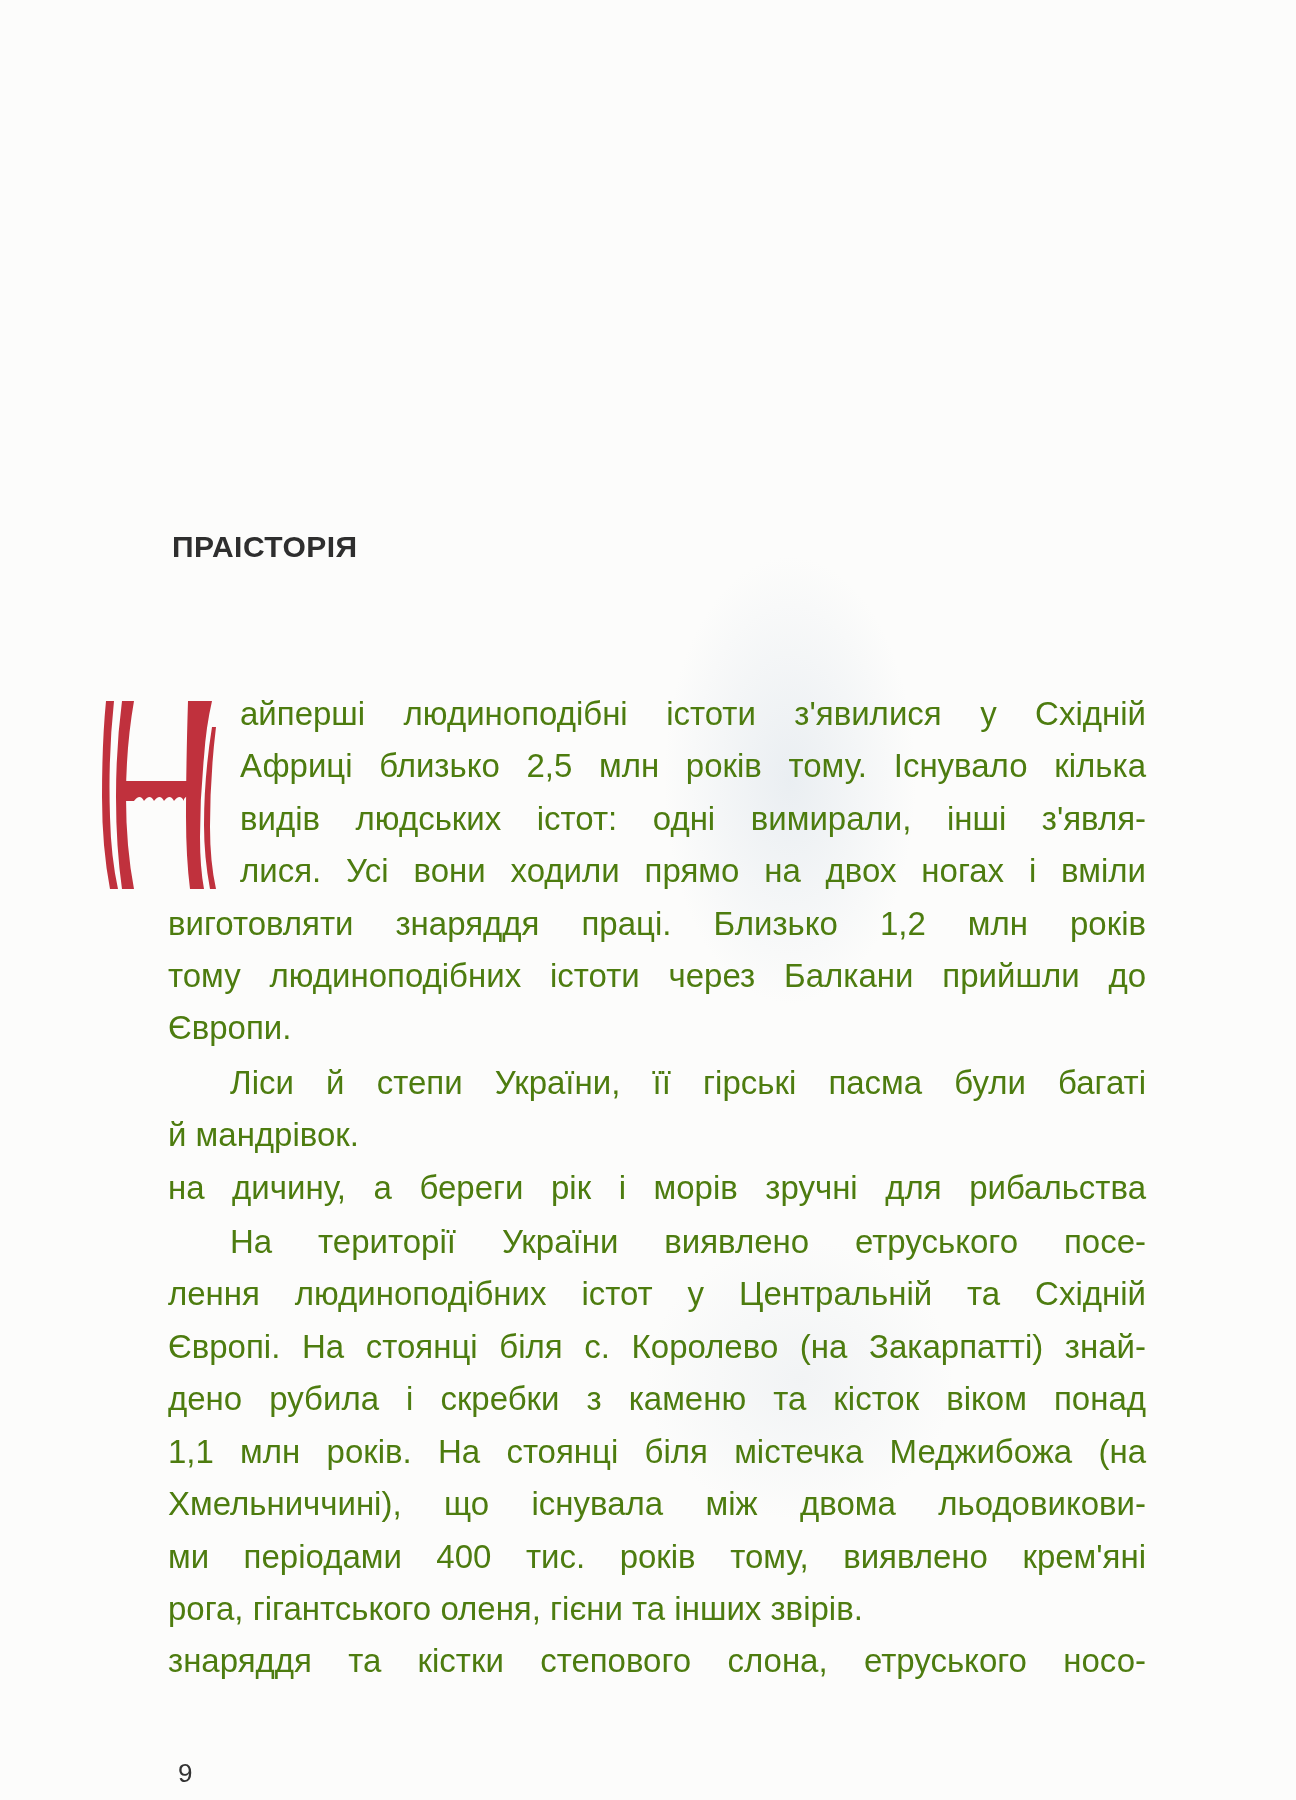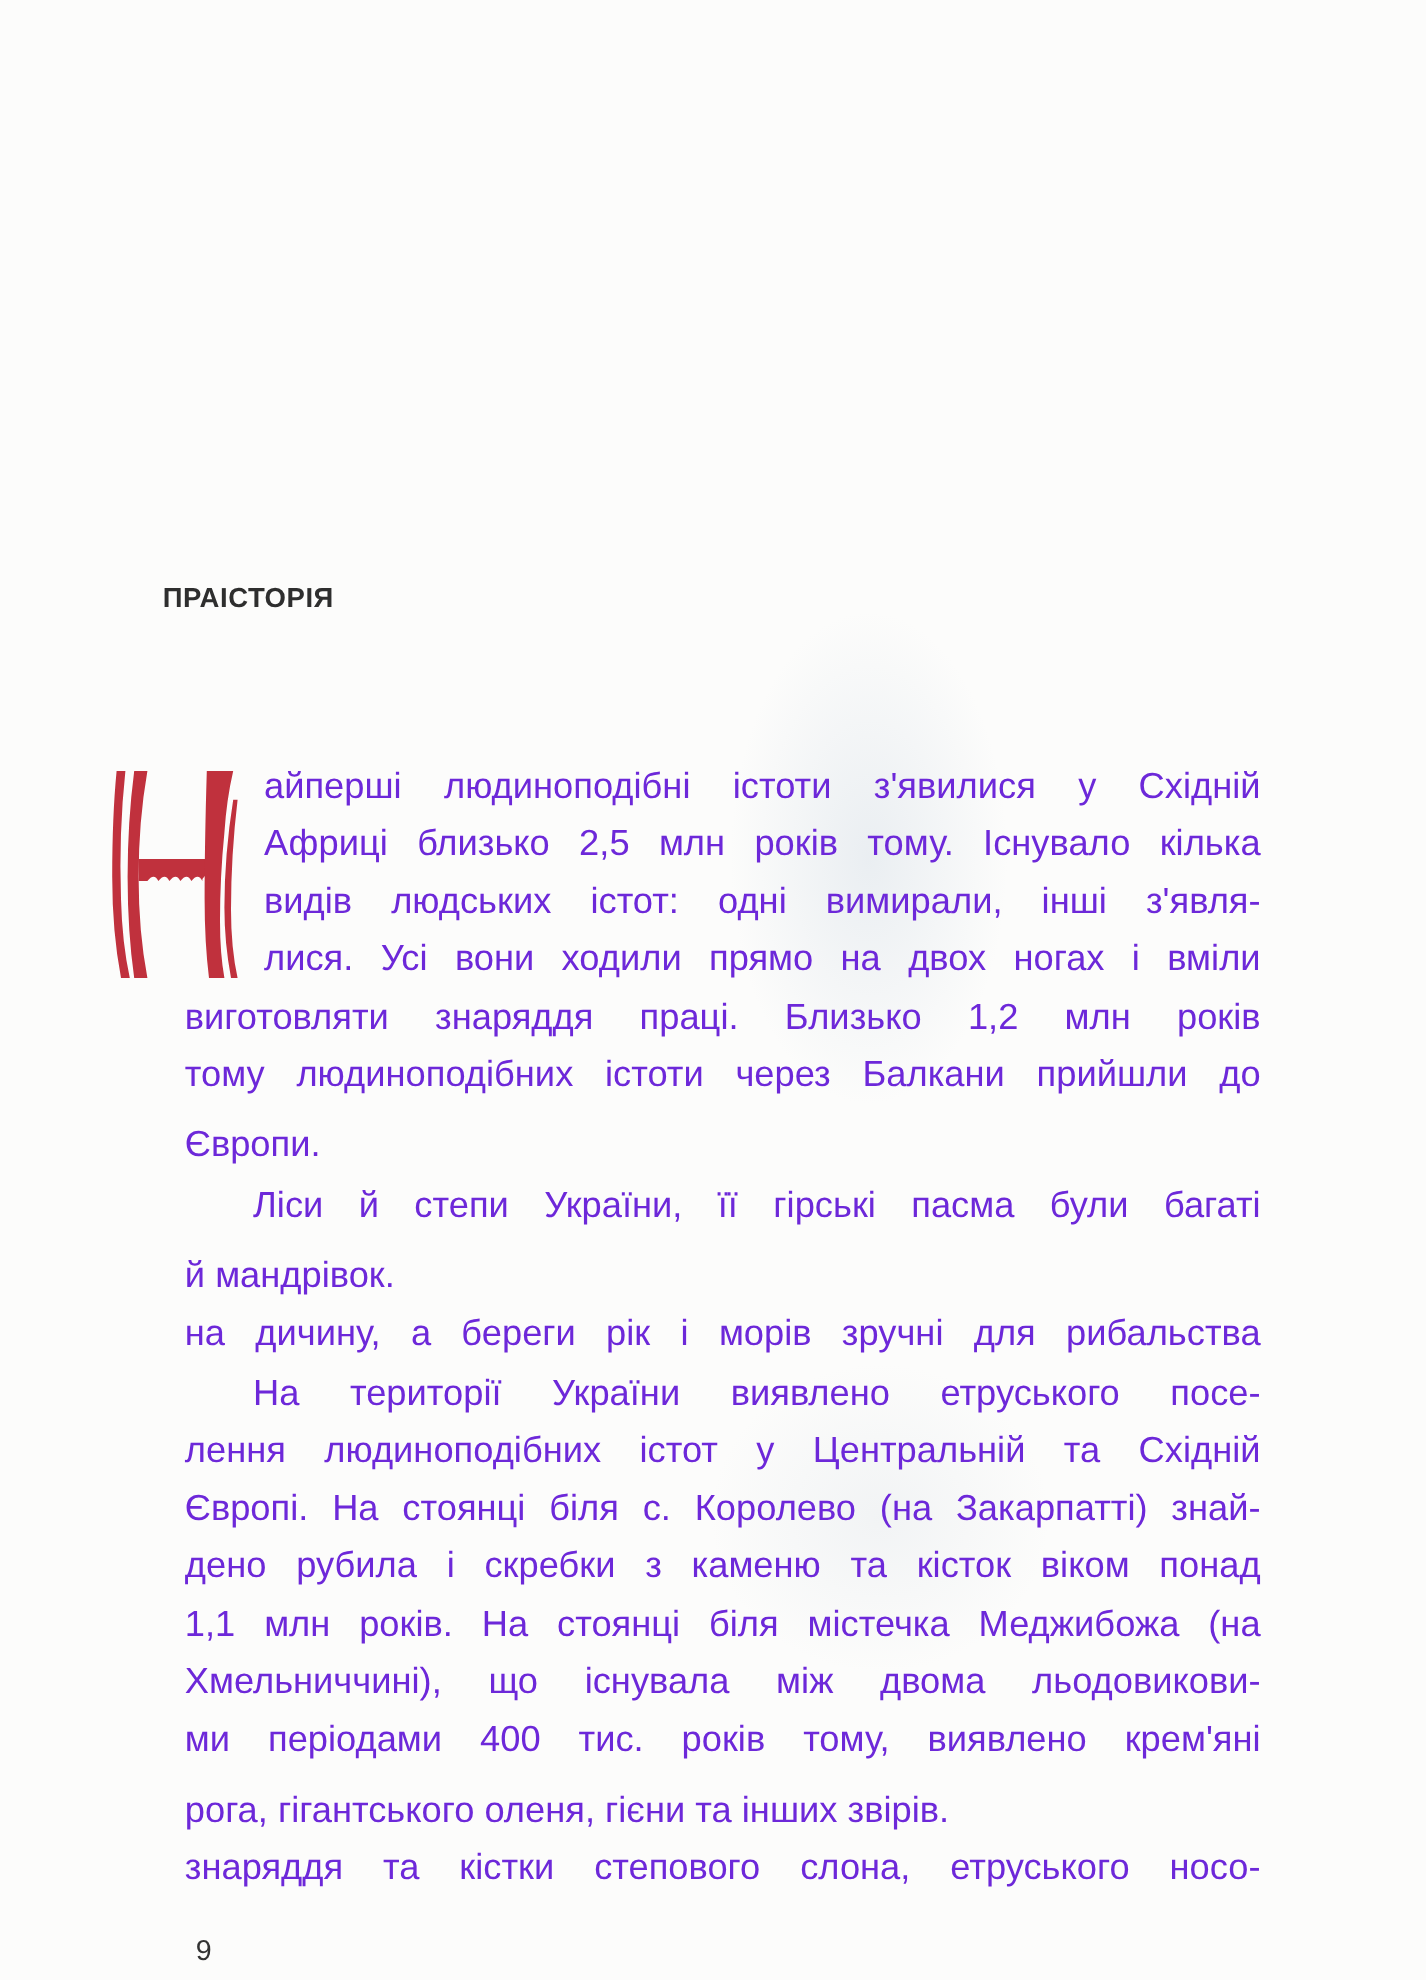--- a/index.html
+++ b/index.html
@@ -11,34 +11,34 @@
     color: #2b2b2b;
   }
   .page-bg {
     position: absolute; inset: 0;
     background:
       radial-gradient(ellipse 180px 320px at 790px 780px, rgba(200,212,224,0.35), rgba(255,255,255,0) 70%),
       radial-gradient(ellipse 220px 200px at 800px 1380px, rgba(210,218,226,0.25), rgba(255,255,255,0) 70%),
       #fcfcfb;
   }
   .title {
-    position: absolute; left: 148px; top: 530px;
-    font-size: 25px; font-weight: bold; letter-spacing: 0.5px;
+    position: absolute; left: 172px; top: 530px;
+    font-size: 30px; font-weight: bold; letter-spacing: 0.5px;
     color: #2e2e2e;
   }
   .dropcap {
     position: absolute; left: 100px; top: 697px; width: 126px; height: 196px;
   }
   .body-text {
     position: absolute; left: 168px; top: 688px; width: 978px;
     font-size: 33px; line-height: 52.4px;
-    color: #6d28d9;
+    color: #4d7c0f;
   }
   .line { display: block; white-space: nowrap; text-align: justify; text-align-last: justify; }
-  .line.last { text-align-last: left; margin-top: 12px; }
+  .line.last { text-align-last: left; }
   .line.dc { padding-left: 72px; }
   .line.indent { padding-left: 62px; }
   .para-gap { height: 2px; }
   .page-number {
     position: absolute; left: 178px; top: 1758px;
     font-size: 26px; color: #333;
   }
 </style>
 </head>
 <body>

